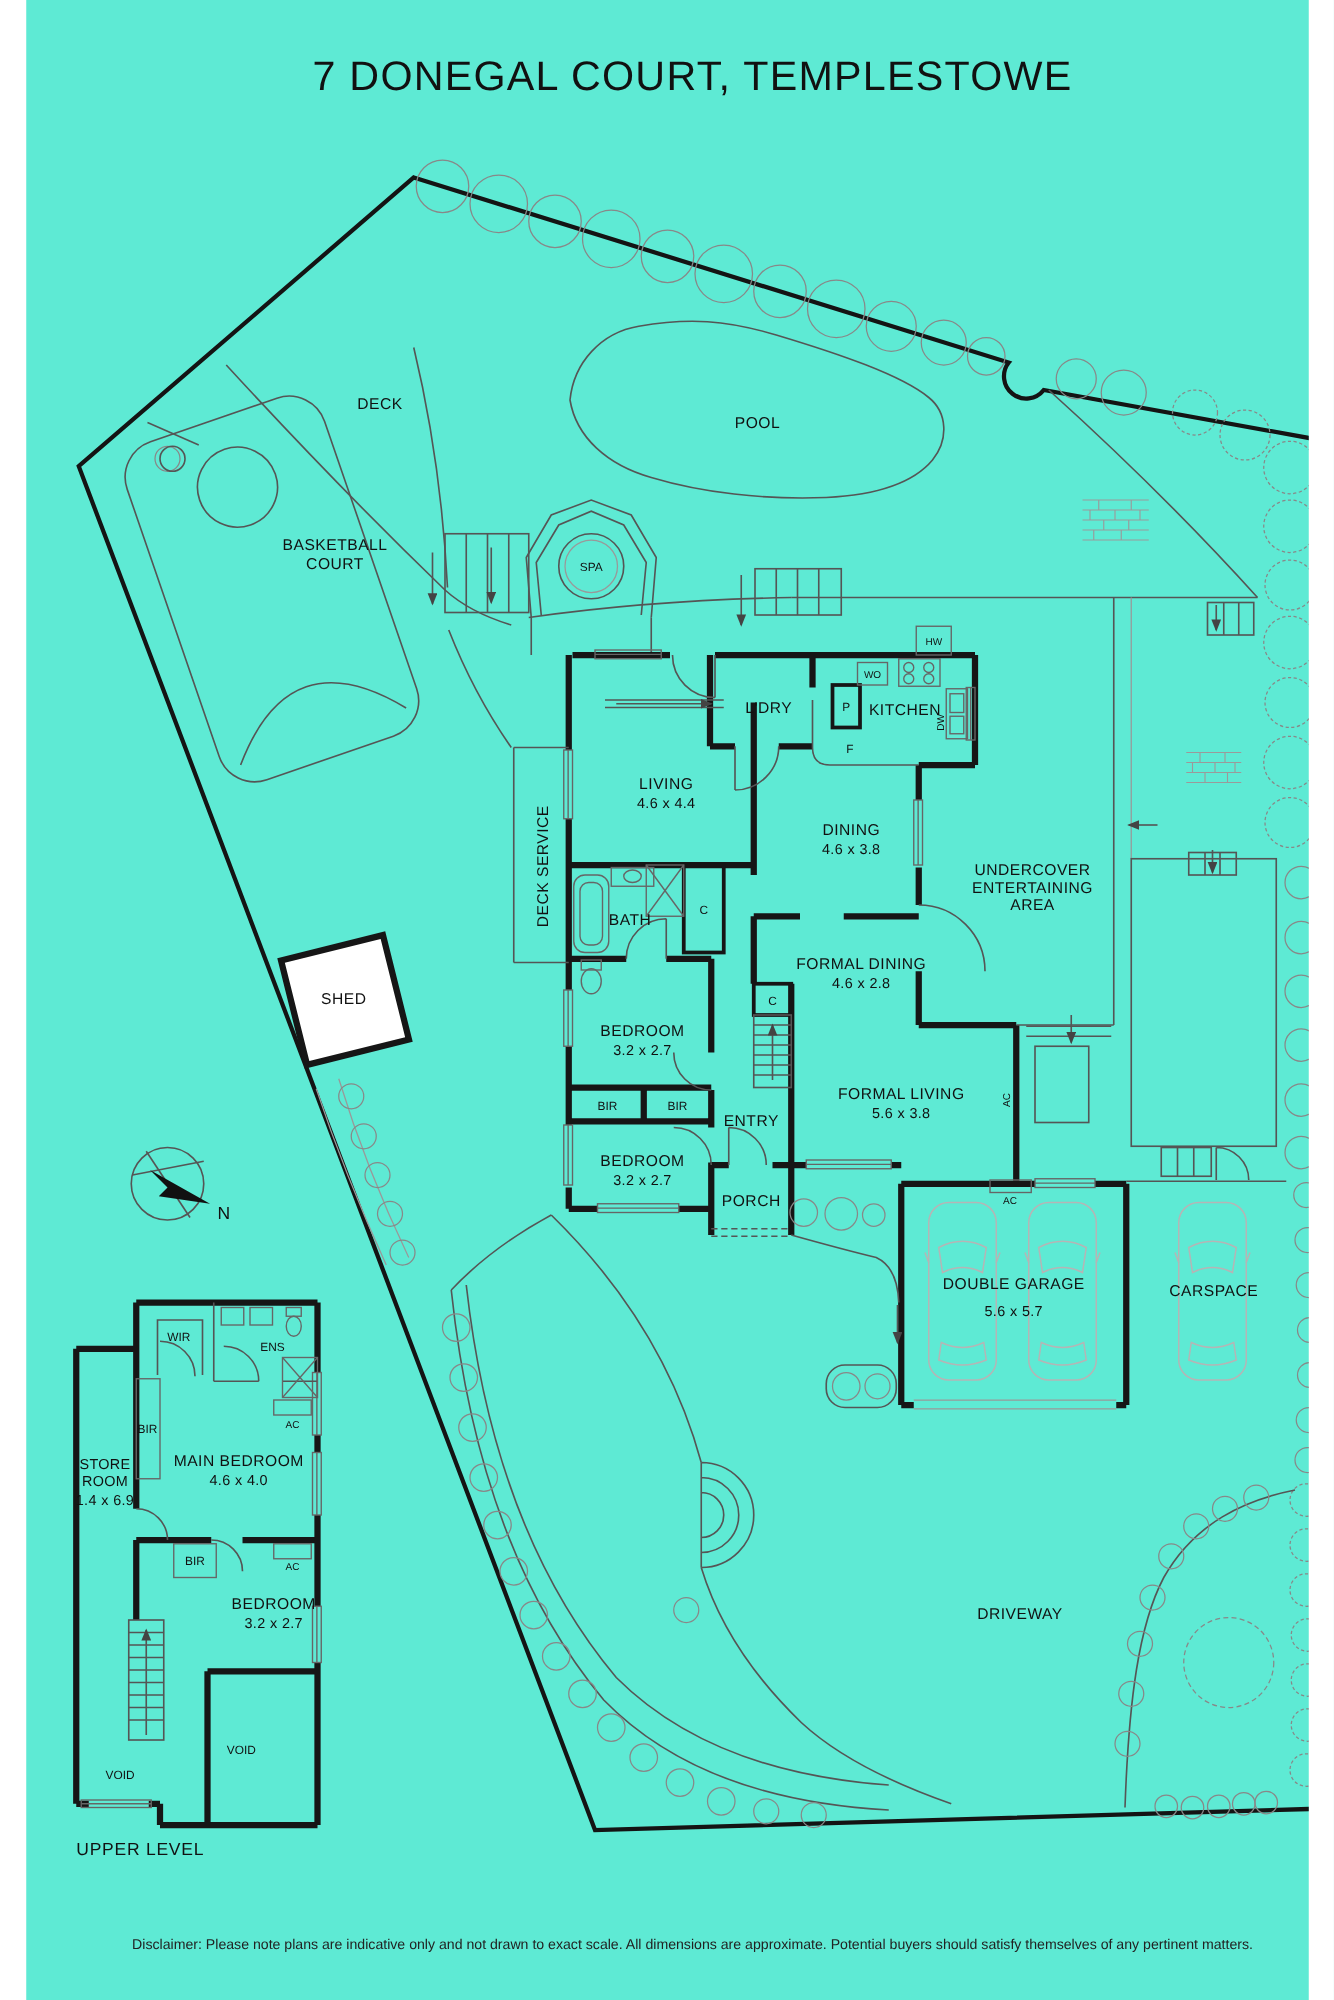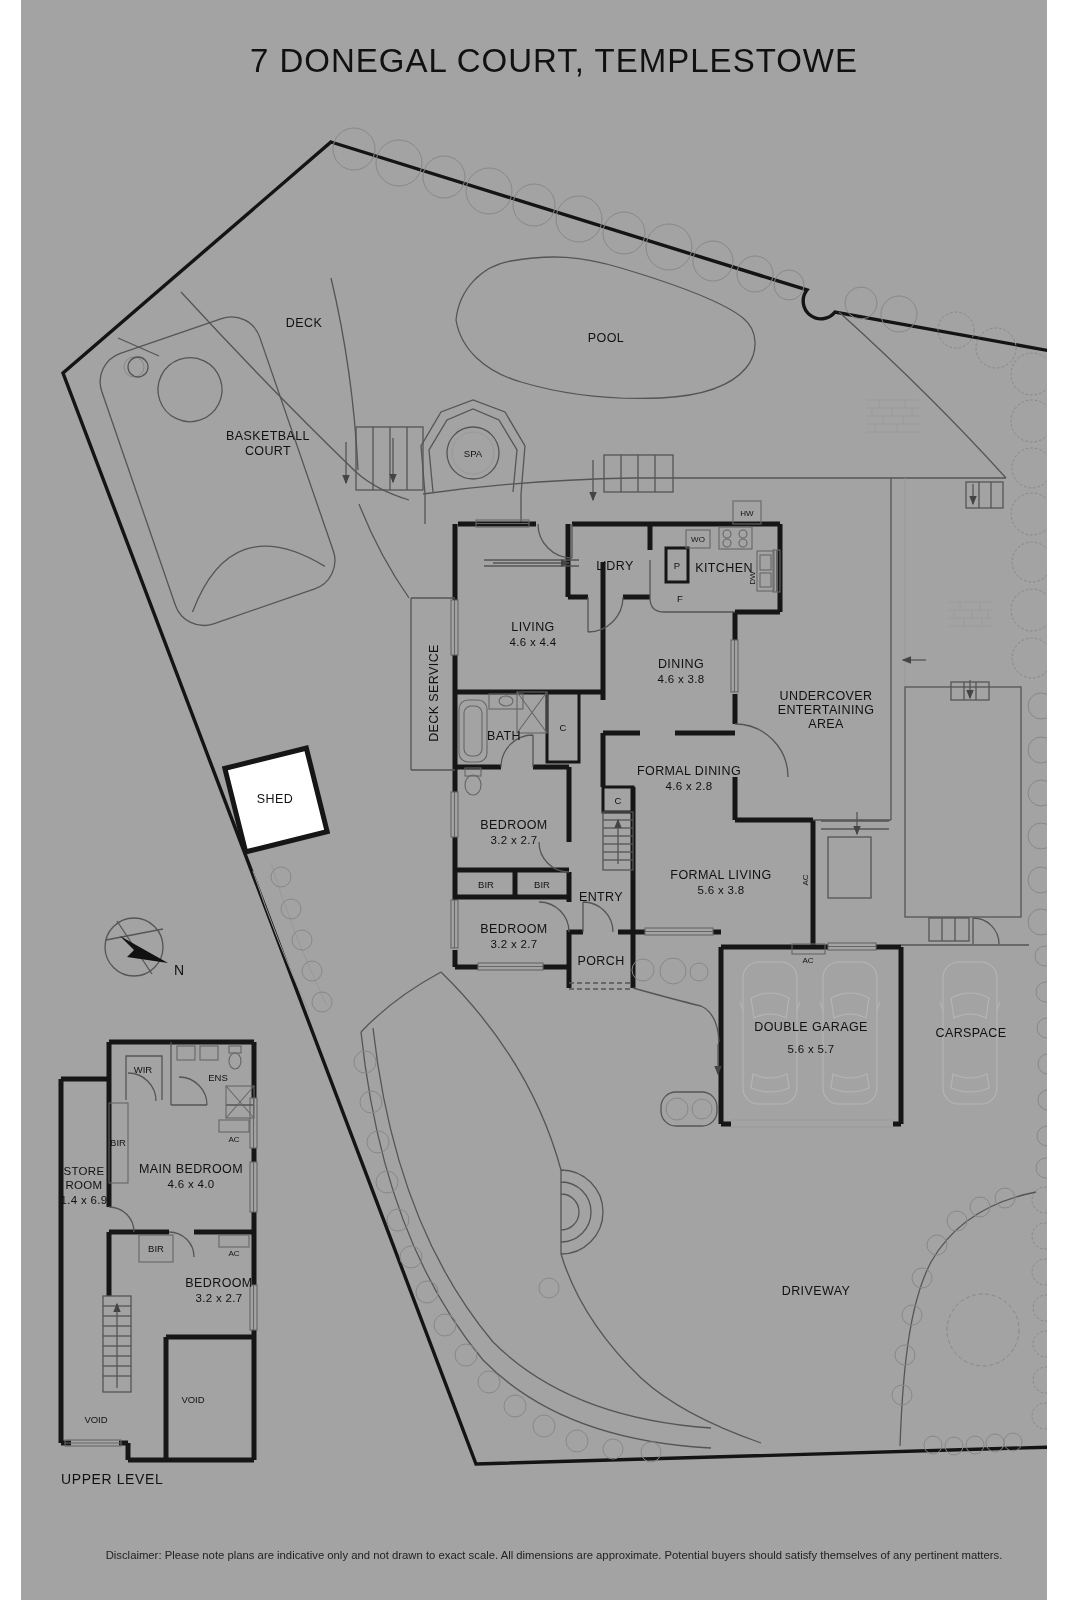--- a/index.html
+++ b/index.html
@@ -1,16 +1,16 @@
 <!DOCTYPE html>
 <html><head>
 <meta charset="utf-8">
 <style>
   html,body{margin:0;padding:0;background:#fff;}
-  .page{width:1026px;height:1600px;position:relative;background:#a3a3a3;margin:0 auto;overflow:hidden;}
+  .page{width:1026px;height:1600px;position:relative;background:#5eead4;margin:0 auto;overflow:hidden;}
   svg{display:block;}
   text{font-family:"Liberation Sans",sans-serif;fill:#111;}
   .title{font-size:33px;text-anchor:middle;letter-spacing:1px;}
   .lbl{font-size:12.5px;text-anchor:middle;letter-spacing:.4px;}
   .dim{font-size:11.5px;text-anchor:middle;letter-spacing:.3px;}
   .sm{font-size:9.5px;text-anchor:middle;}
   .tn{font-size:8px;text-anchor:middle;}
   .cap{font-size:14px;letter-spacing:.6px;}
   .disc{font-size:11.3px;text-anchor:middle;fill:#222;}
   .bnd{fill:none;stroke:#141414;stroke-width:3.4;}

